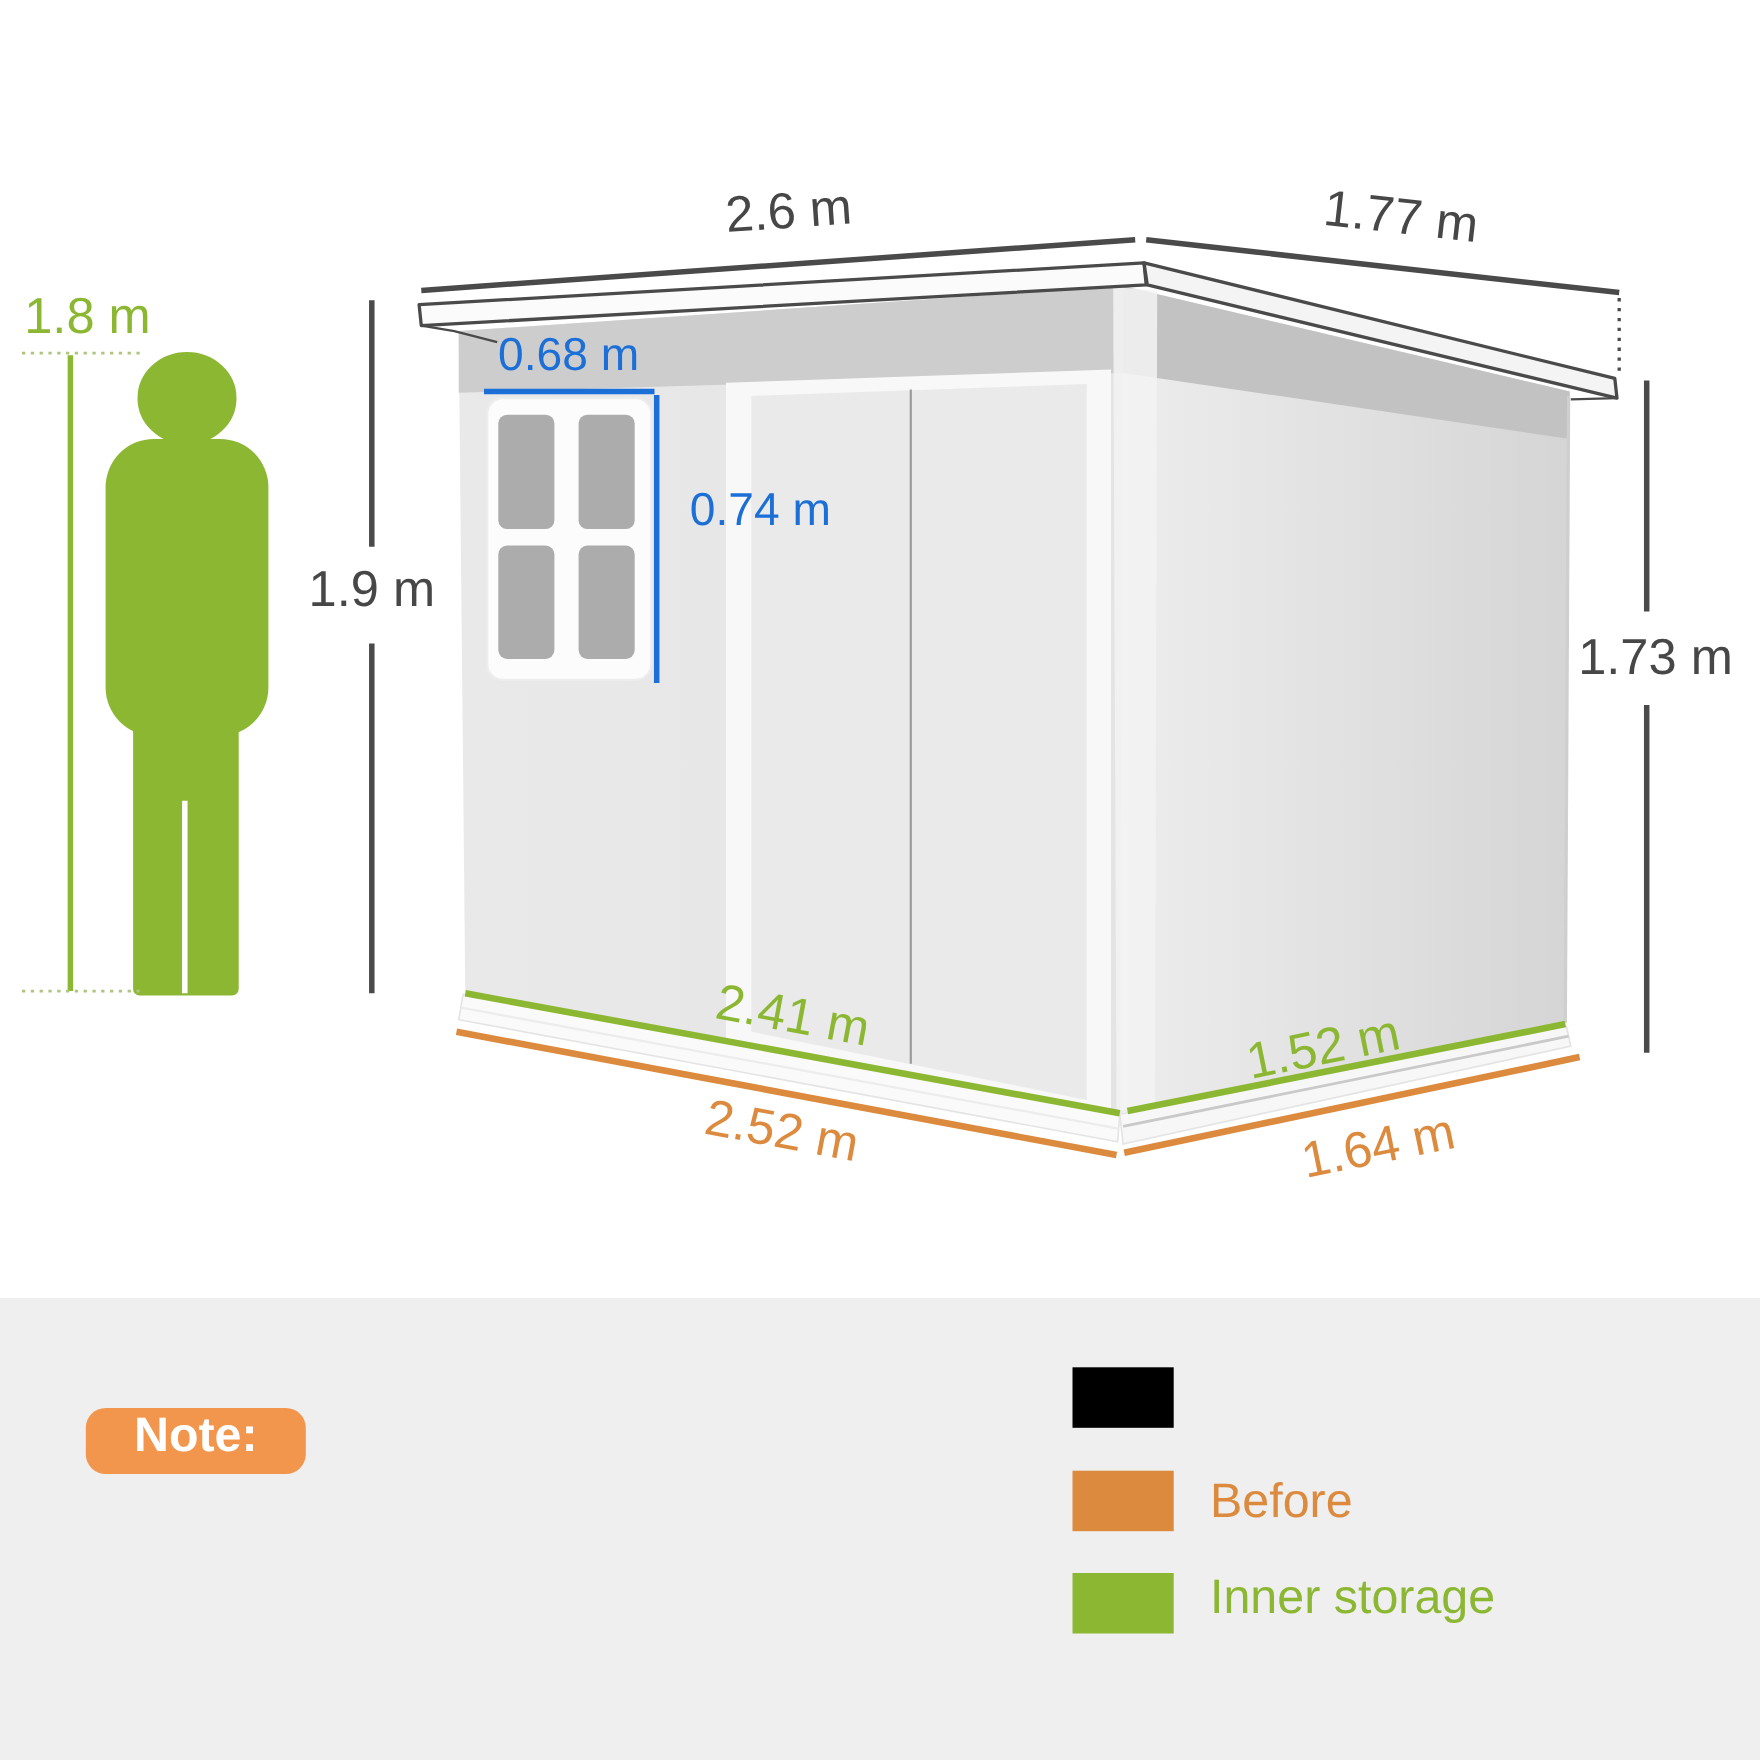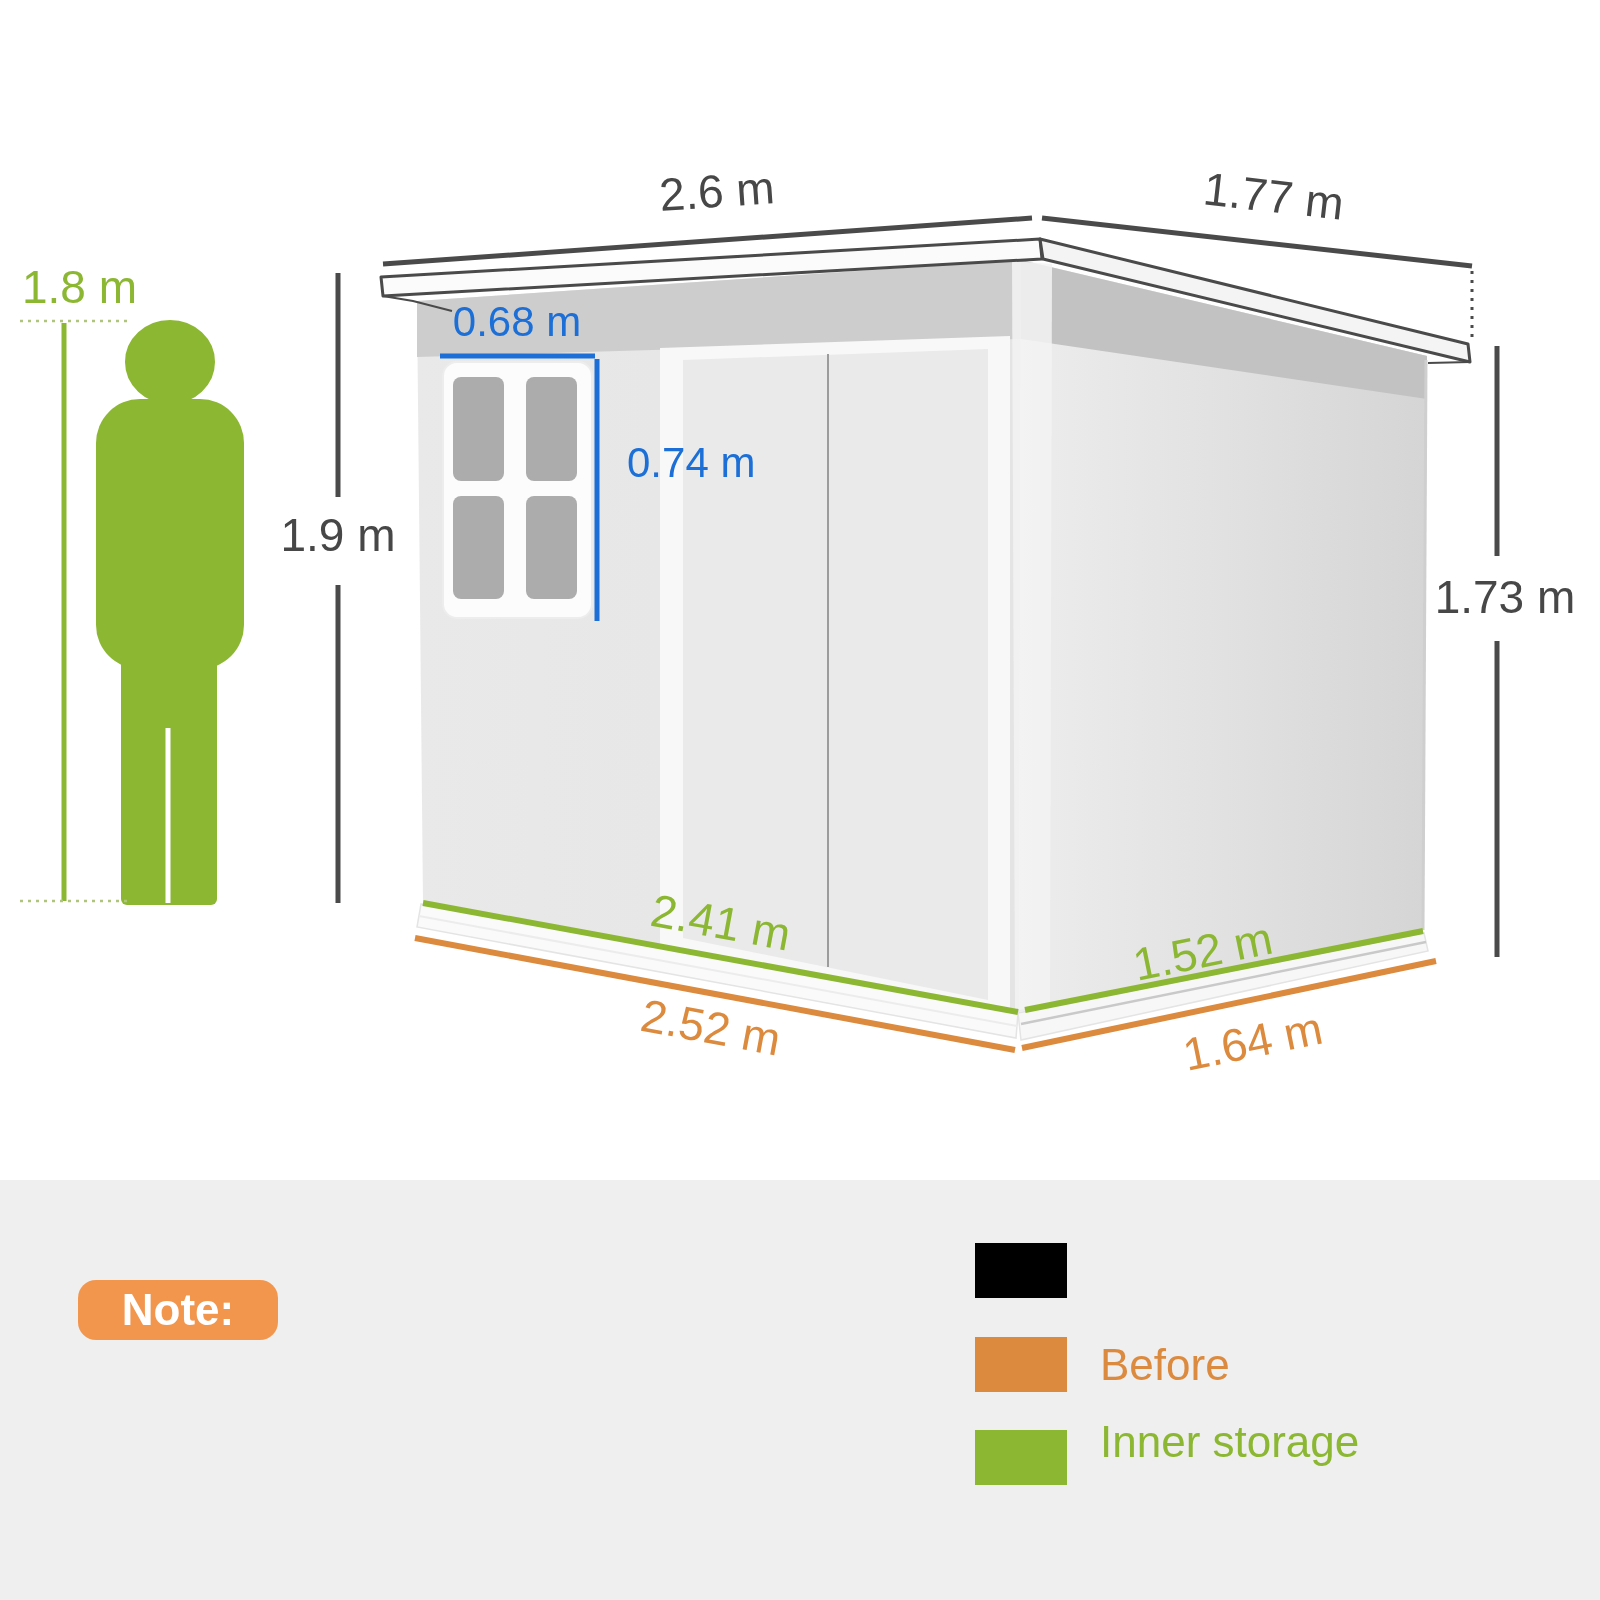--- a/index.html
+++ b/index.html
@@ -12,36 +12,36 @@
   .dimtext{fill:#474747;font-size:46px;}
   .greentext{fill:#8CB733;font-size:46px;}
   .orangetext{fill:#DC8A3E;font-size:46px;}
   .bluetext{fill:#1C6FD6;font-size:42px;}
 
   .bottom-panel{
     position:absolute;left:0;top:1180px;width:1600px;height:420px;background:#EFEFEF;
   }
   .note-badge{
     position:absolute;left:78px;top:100px;width:200px;height:60px;background:#F2964E;
-    border-radius:18px;display:flex;align-items:center;justify-content:center;
+    border-radius:18px;display:flex;justify-content:center;
     color:#ffffff;font-size:44px;font-weight:bold;
   }
   .note-body{
     position:absolute;left:78px;top:162px;width:760px;margin:0;
     font-size:44px;line-height:62px;color:#6E6E6E;
   }
   .legend{position:absolute;left:0;top:0;width:1600px;height:420px;}
   .legend-swatch{position:absolute;left:975px;width:92px;height:55px;}
   .legend-label{position:absolute;left:1100px;font-size:44px;line-height:55px;}
   .sw1{top:63px;background:#000000;}
   .sw2{top:157px;background:#DC8A3E;}
   .sw3{top:250px;background:#8CB733;}
   .lb1{top:63px;color:#151515;}
   .lb2{top:157px;color:#DC8A3E;}
-  .lb3{top:234px;color:#8CB733;}
+  .lb3{top:244px;color:#8CB733;}
   .bottom-area{
     position:absolute;left:937px;top:322px;font-size:52px;color:#111111;
   }
 </style>
 </head>
 <body>
 
 <div id="canvas">
 
   <svg id="diagram" width="1600" height="1180" viewBox="0 0 1600 1180">

